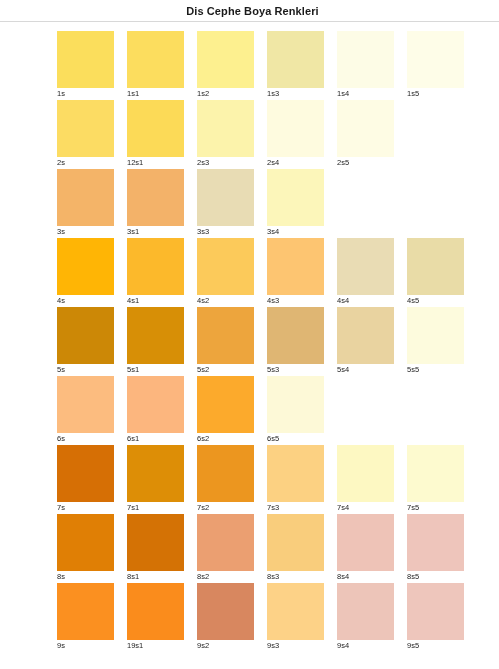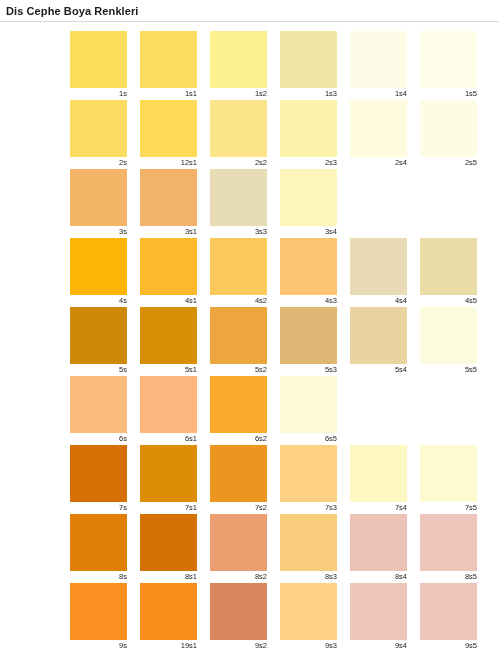--- a/index.html
+++ b/index.html
@@ -14,40 +14,41 @@
     font-family: "Liberation Sans", sans-serif;
     color: #222222;
   }
   #page-title {
     font-size: 11px;
     font-weight: bold;
     color: #1a1a1a;
     padding: 4px 0 0 6px;
     letter-spacing: 0.1px;
     line-height: 14px;
+    text-align: center;
   }
   #title-rule {
     border-bottom: 1px solid #d8d8d8;
     margin: 3px 0 0 0;
     width: 100%;
   }
   #palette {
     margin-top: 9px;
     padding-left: 57px;
   }
   .swatch-row {
     display: flex;
     flex-direction: row;
     height: 69px;
   }
   .swatch-cell {
     width: 70px;
     display: flex;
     flex-direction: column;
-    align-items: flex-end;
+    align-items: flex-start;
   }
   .swatch-chip {
     width: 57px;
     height: 57px;
     display: block;
   }
   .swatch-label {
     font-size: 7.5px;
     line-height: 12px;
     color: #1d1d1d;
@@ -94,24 +95,20 @@
     <div class="swatch-row">
       <div class="swatch-cell">
         <span class="swatch-chip" style="background: rgb(252, 220, 99);"></span>
         <span class="swatch-label">2s</span>
       </div>
       <div class="swatch-cell">
         <span class="swatch-chip" style="background: rgb(252, 218, 87);"></span>
         <span class="swatch-label">12s1</span>
       </div>
       <div class="swatch-cell">
-        <span class="swatch-chip" style="background: rgb(252, 228, 138);"></span>
-        <span class="swatch-label">2s2</span>
-      </div>
-      <div class="swatch-cell">
         <span class="swatch-chip" style="background: rgb(252, 243, 171);"></span>
         <span class="swatch-label">2s3</span>
       </div>
       <div class="swatch-cell">
         <span class="swatch-chip" style="background: rgb(254, 251, 223);"></span>
         <span class="swatch-label">2s4</span>
       </div>
       <div class="swatch-cell">
         <span class="swatch-chip" style="background: rgb(254, 252, 228);"></span>
         <span class="swatch-label">2s5</span>

